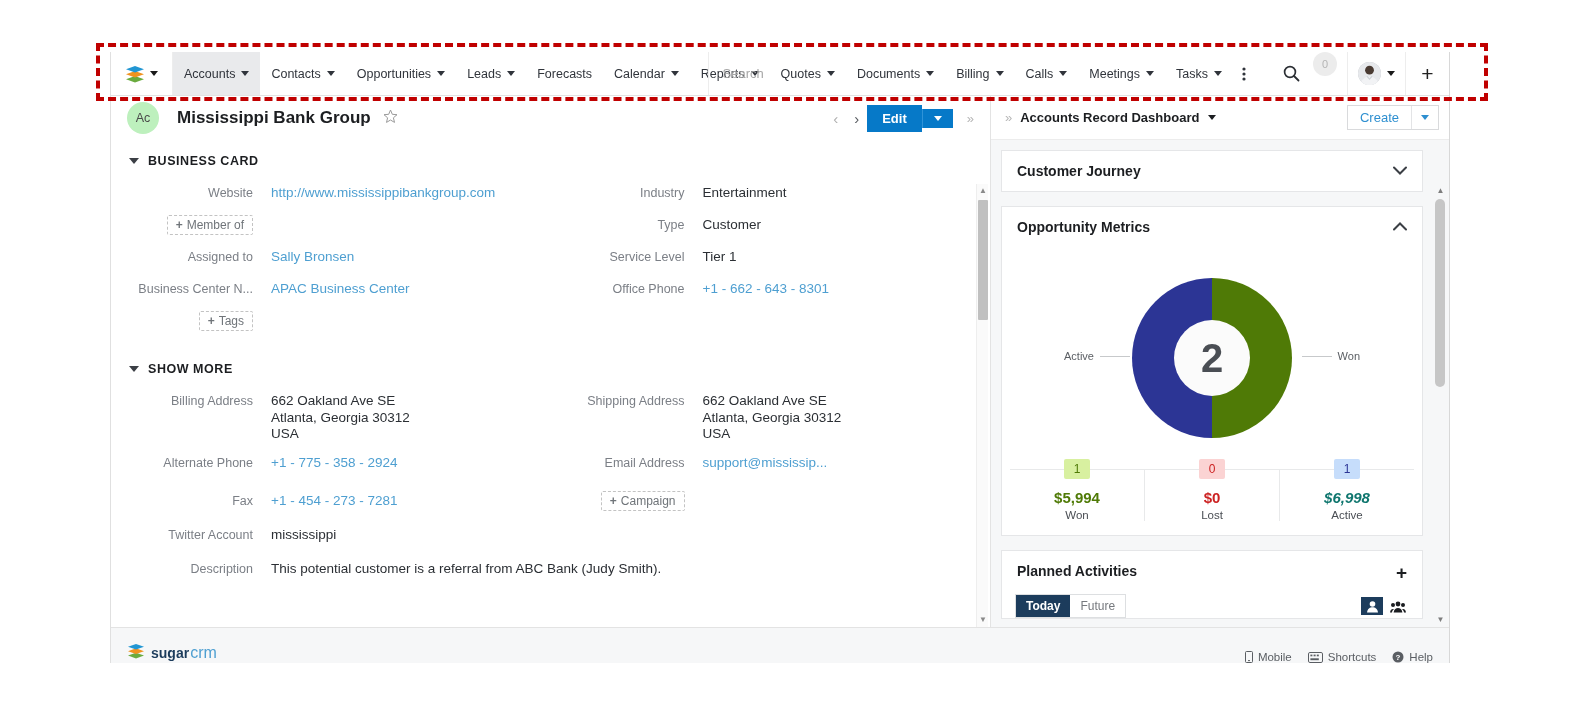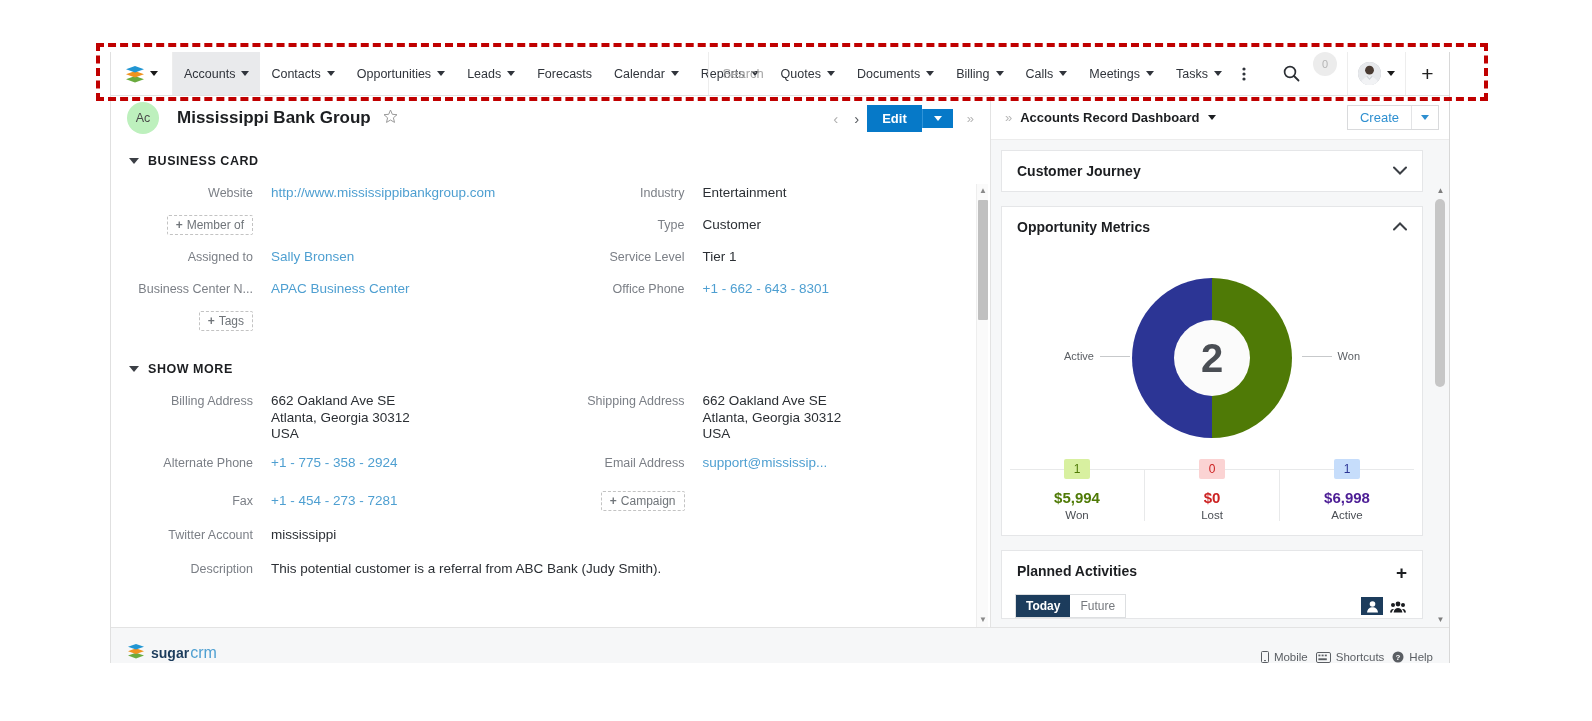--- a/index.html
+++ b/index.html
@@ -258,21 +258,21 @@
 
   
   .footer {
     height: 36px; min-height:36px; background: #f6f7f8;
     border-top: 1px solid #e3e3e3; display: flex; align-items: flex-end;
     padding: 0 16px;
   }
   .footer-logo { display: flex; align-items: center; gap: 6px; }
   .footer-logo .t1 { font-size: 14px; font-weight: bold; color: #1c3c5c; }
   .footer-logo .t2 { font-size: 16px; color: #4e9fd1; margin-left:-5px;}
-  .footer-right { margin-left: auto; display: flex; align-items: center; gap: 8px; }
+  .footer-right { margin-left: auto; display: flex; align-items: center; gap: 16px; }
   .footer-link {
     display: flex; align-items: center; gap: 5px; font-size: 11.5px;
     color: #5a5e63; cursor: pointer;
   }
 
   
   .annot {
     position: absolute; left: 96px; top: 43px; width: 1392px; height: 58px;
     border: 4px dashed #c00000; pointer-events: none; z-index: 50;
   }
@@ -584,21 +584,21 @@
                 <div class="amt" id="amt0" style="color: rgb(79, 122, 6);">$5,994</div>
                 <div class="cap">Won</div>
               </div>
               <div class="metric">
                 <span class="chip" id="chip1" style="background: rgb(251, 211, 211); color: rgb(204, 34, 34);">0</span>
                 <div class="amt" id="amt1" style="color: rgb(204, 34, 34);">$0</div>
                 <div class="cap">Lost</div>
               </div>
               <div class="metric">
                 <span class="chip" id="chip2" style="background: rgb(198, 221, 251); color: rgb(44, 53, 149);">1</span>
-                <div class="amt" id="amt2" style="color: #4c1d95;">$6,998</div>
+                <div class="amt" id="amt2" style="color: #0f766e; font-style: italic;">$6,998</div>
                 <div class="cap">Active</div>
               </div>
             </div>
           </div>
 
           <div class="card">
             <div class="card-head">
               <span>Planned Activities</span>
               <span class="plus">+</span>
             </div>

